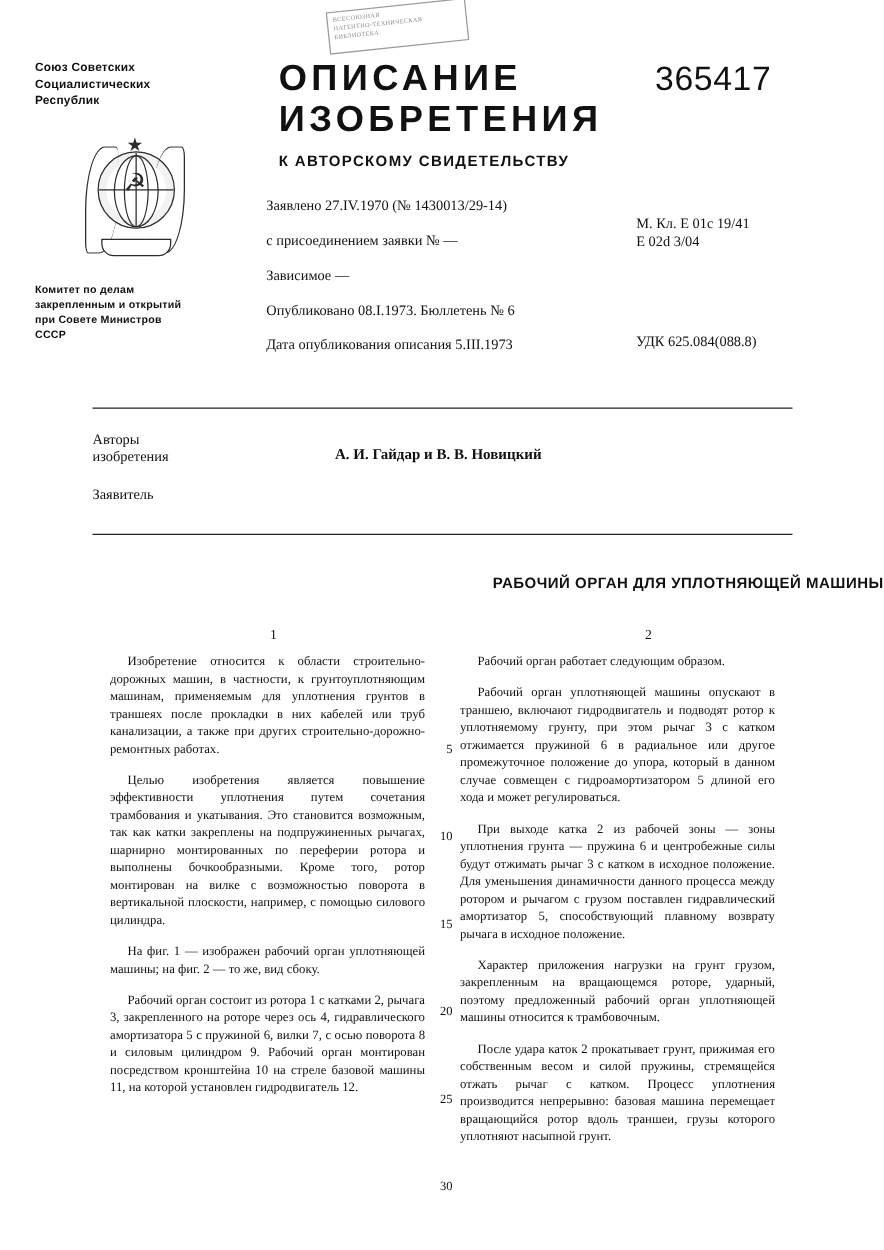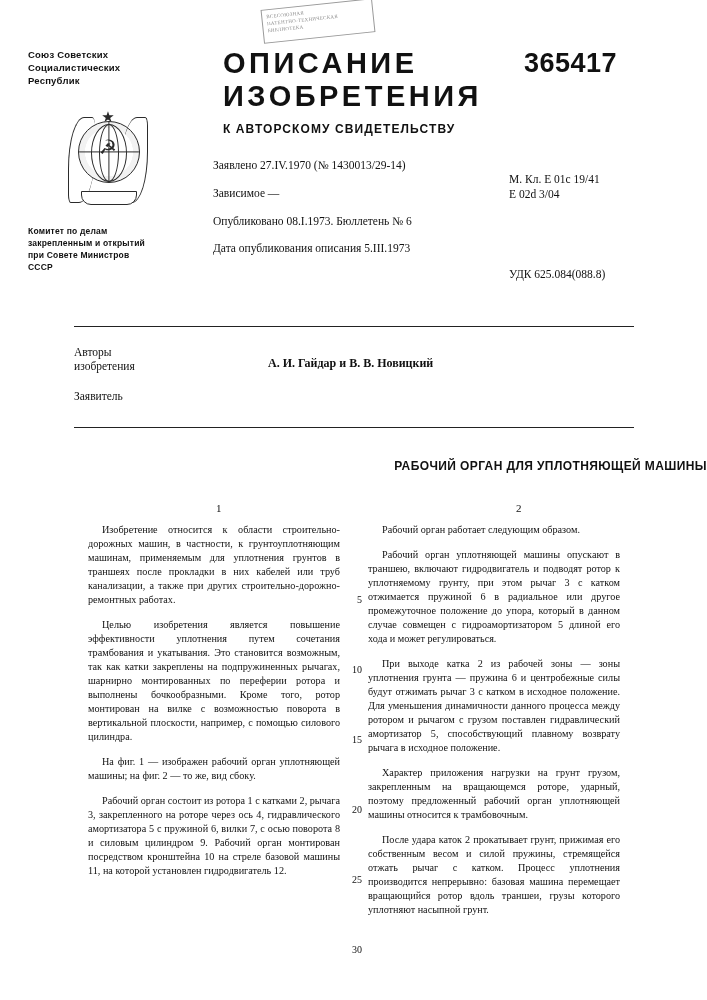--- a/index.html
+++ b/index.html
@@ -139,21 +139,21 @@
     font-weight: bold;
     font-size: 12px;
     letter-spacing: 1.1px;
     margin-top: 9px;
   }
   .patent-number {
     position: absolute;
     left: 524px;
     top: 48px;
     font-family: "Liberation Sans", sans-serif;
-    font-weight: bold;
+    font-weight: normal;
     font-size: 27px;
     letter-spacing: .5px;
   }
 
   
   .biblio {
     position: absolute;
     left: 213px;
     top: 158px;
     width: 300px;
@@ -306,20 +306,21 @@
   <div class="title-block">
     <div class="title-main">ОПИСАНИЕ</div>
     <div class="title-main">ИЗОБРЕТЕНИЯ</div>
     <div class="title-sub">К АВТОРСКОМУ СВИДЕТЕЛЬСТВУ</div>
   </div>
 
   <div class="patent-number">365417</div>
 
   <div class="biblio">
     <div class="row">Заявлено 27.IV.1970 (№ 1430013/29-14)</div>
+    <div class="row">с присоединением заявки №    —</div>
     <div class="row">Зависимое  —</div>
     <div class="row tight">Опубликовано 08.I.1973. Бюллетень № 6</div>
     <div class="row">Дата опубликования описания 5.III.1973</div>
   </div>
 
   <div class="class-right">
     <div>М. Кл. Е 01с 19/41</div>
     <div>Е 02d 3/04</div>
   </div>
 

